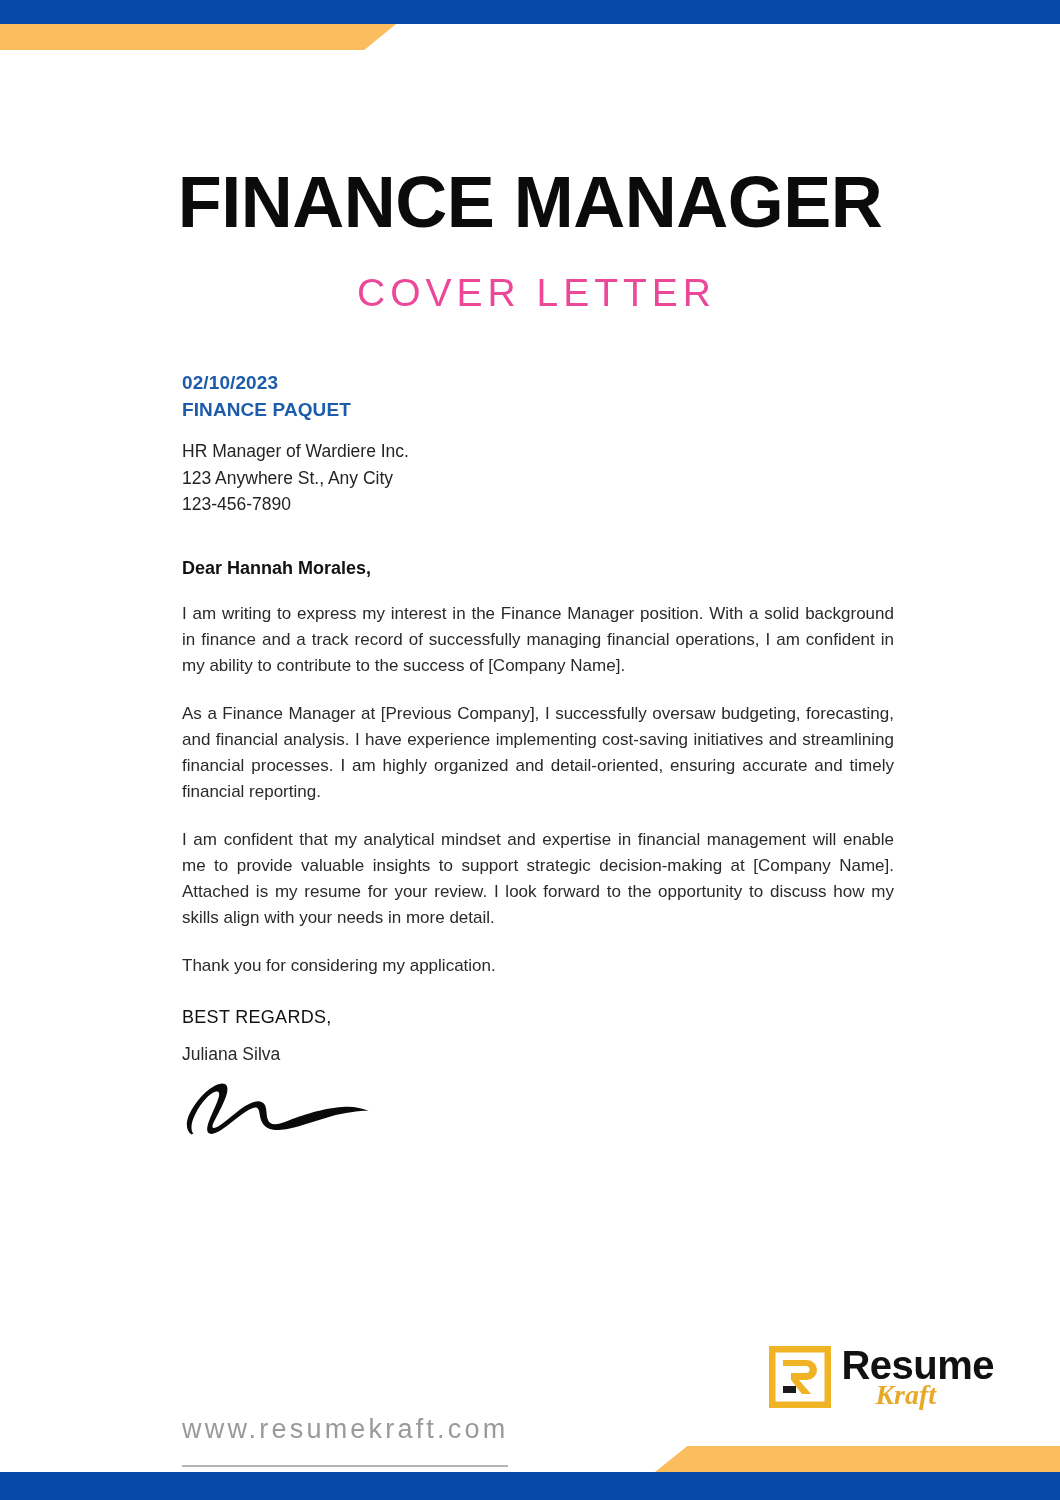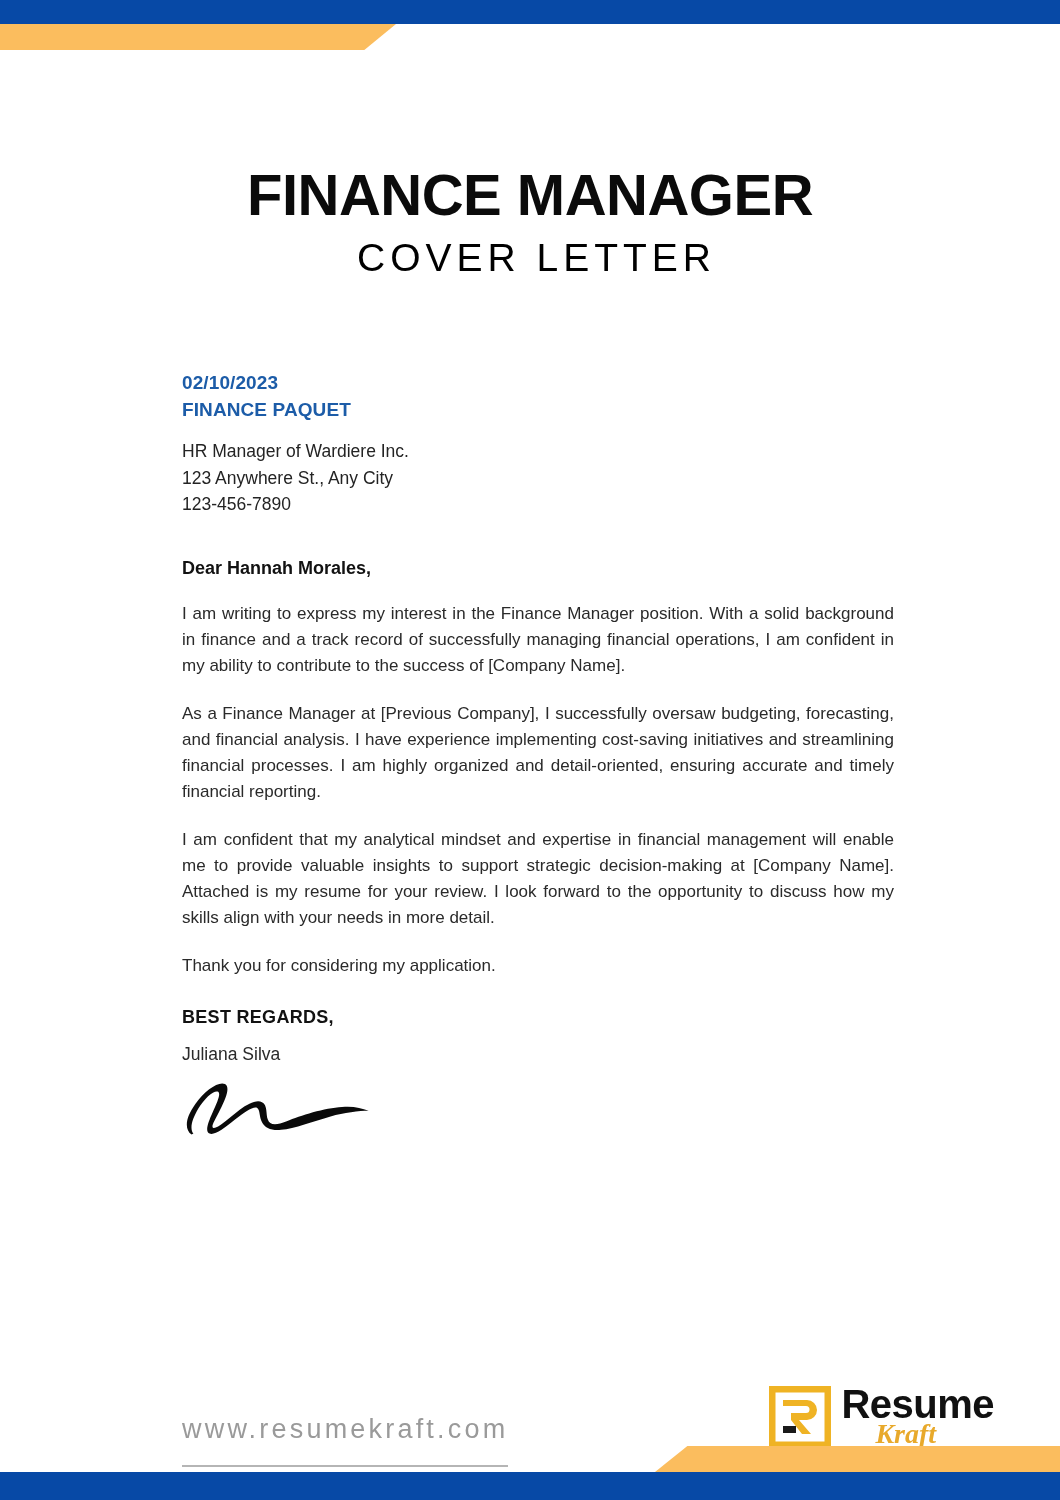--- a/index.html
+++ b/index.html
@@ -57,32 +57,32 @@
   
   .title-block {
     position: absolute;
     top: 165px;
     left: 0;
     width: 1060px;
     text-align: center;
   }
   .doc-title {
     margin: 0;
-    font-size: 58px;
+    font-size: 72px;
     font-weight: 800;
     letter-spacing: -0.5px;
     color: #0B0B0B;
     line-height: 1.05;
   }
   .doc-subtitle {
-    margin: 12px 0 0 0;
+    margin: 32px 0 0 0;
     font-size: 39px;
     font-weight: 400;
     letter-spacing: 5px;
-    color: #000000;
+    color: #ec4899;
     line-height: 1.05;
     padding-left: 13px;
   }
 
   
   .letter {
     position: absolute;
     top: 370px;
     left: 182px;
     width: 712px;
@@ -115,21 +115,21 @@
     line-height: 1.53;
     color: #2A2A2A;
     text-align: justify;
     text-justify: inter-word;
   }
   .para.plain { text-align: left; }
 
   .signoff {
     margin-top: 28px;
     font-size: 18px;
-    font-weight: 700;
+    font-weight: 400;
     letter-spacing: 0.3px;
     color: #121212;
   }
   .sender {
     margin-top: 16px;
     font-size: 17.5px;
     color: #2A2A2A;
   }
   .signature {
     margin-top: 6px;
@@ -147,23 +147,22 @@
     color: #9A9A9A;
     border-bottom: 2px solid #B5B5B5;
     padding-bottom: 20px;
     line-height: 1.1;
   }
   .logo {
     position: absolute;
     right: 66px;
     top: 1345px;
     display: flex;
-    align-items: flex-end;
+    align-items: center;
     gap: 10px;
-    margin-top: 39px;
   }
   .logo-mark { width: 62px; height: 62px; flex: none; }
   .logo-words { display: flex; flex-direction: column; line-height: 1; }
   .logo-resume {
     font-size: 40px;
     font-weight: 800;
     color: #111111;
     letter-spacing: -0.5px;
   }
   .logo-kraft {

